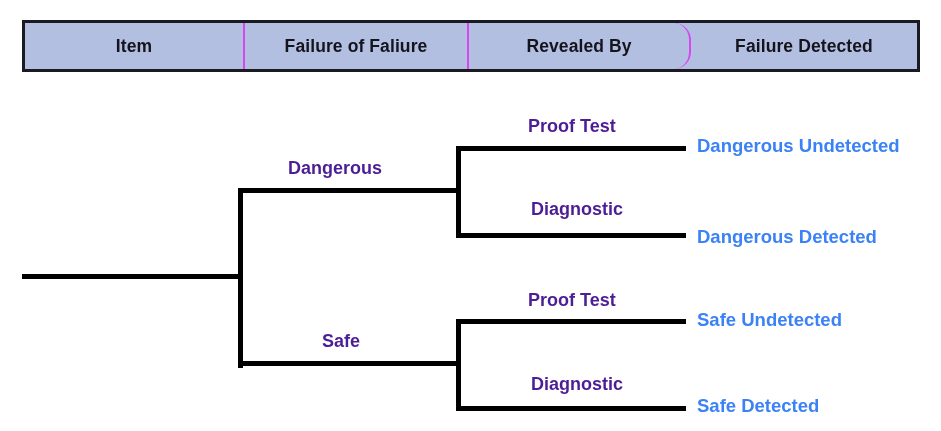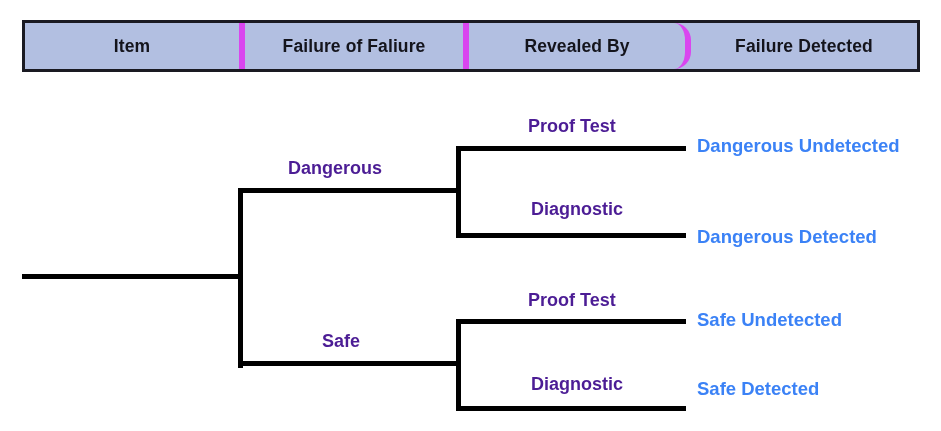--- a/index.html
+++ b/index.html
@@ -30,21 +30,21 @@
     border: 3px solid #1a1a22;
     background: #b2bfe1;
   }
   .header-cell {
     flex: 0 0 auto;
     box-sizing: border-box;
     display: flex;
     align-items: center;
     justify-content: center;
     height: 100%;
-    border-right: 6px solid #d946ef;
+    border-right: 2px solid #d946ef;
     font-size: 17.5px;
     font-weight: bold;
     color: #14141c;
     letter-spacing: 0.1px;
   }
   .header-cell:last-child {
     border-right: none;
   }
   .col-0 { width: 220px; }
   .col-1 { width: 224px; }
@@ -98,21 +98,21 @@
     left: 697px;
     font-size: 18.5px;
     font-weight: bold;
     color: #3b82f6;
     white-space: nowrap;
     line-height: 1;
   }
   .ll-du { top: 137px; }
   .ll-dd { top: 228px; }
   .ll-su { top: 311px; }
-  .ll-sd { top: 380px; }
+  .ll-sd { top: 397px; }
 </style>
 </head>
 <body>
 
 <div id="page">
 
   <div class="header-table">
     <div class="header-cell col-0">Item</div>
     <div class="header-cell col-1">Failure of Faliure</div>
     <div class="header-cell col-2">Revealed By</div>

